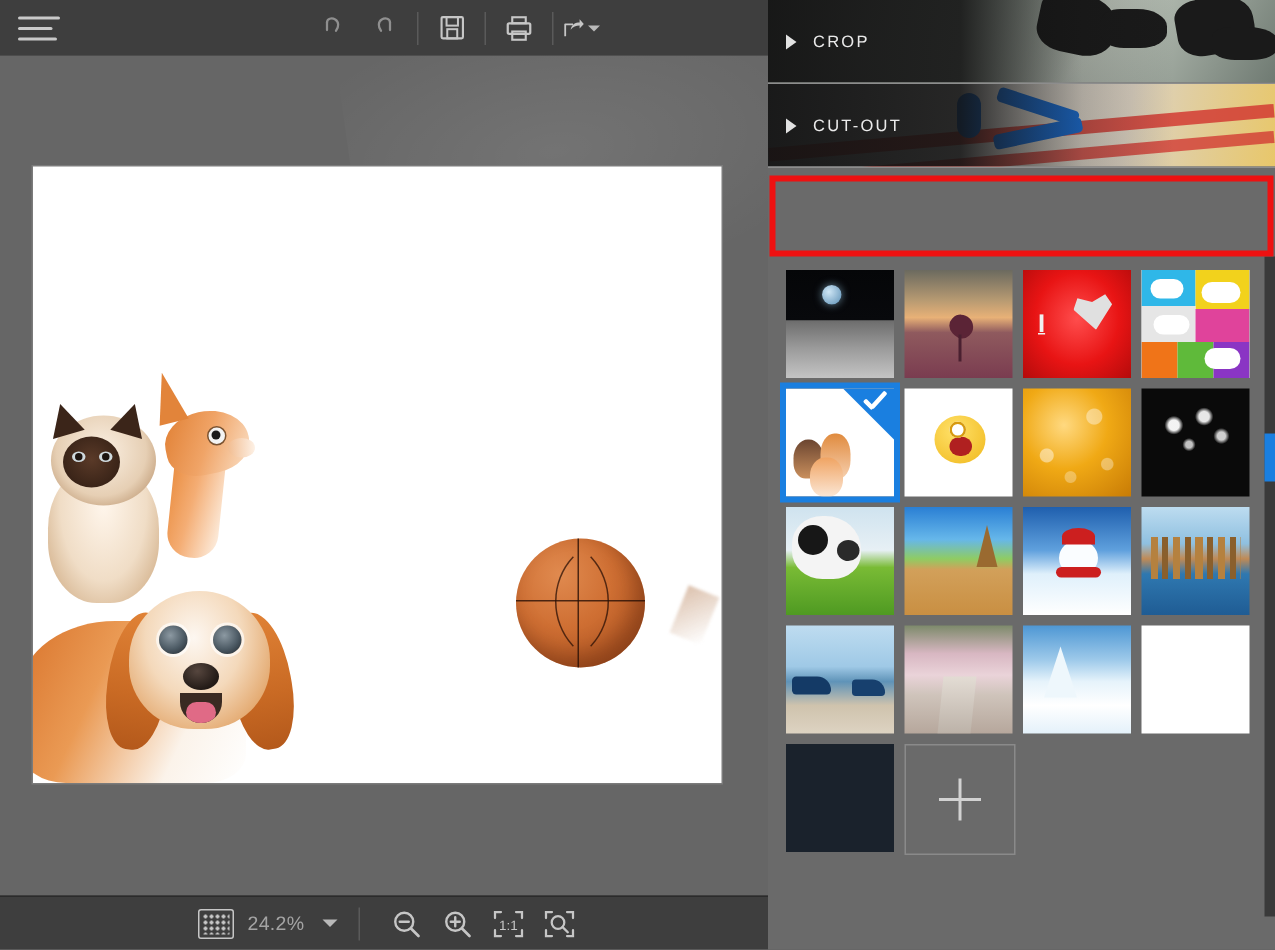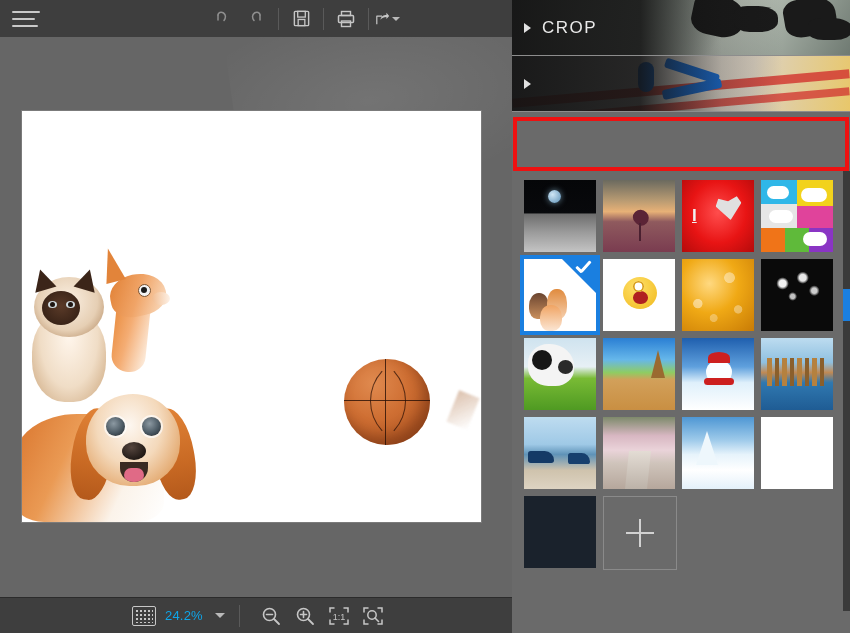--- a/index.html
+++ b/index.html
@@ -99,34 +99,34 @@
 
   
   .statusbar{position:absolute;left:0;bottom:0;width:512px;height:35px;background:#3e3e3e;
              border-top:1px solid #2b2b2b;display:flex;align-items:center;}
   .zoom-box{display:flex;align-items:center;margin-left:132px;}
   .zoom-icon{width:24px;height:20px;border:1.6px solid #c7c7c7;border-radius:2px;position:relative;
              box-sizing:border-box;}
   .zoom-icon i{position:absolute;left:2px;top:2px;right:2px;bottom:2px;
      background-image:radial-gradient(#c7c7c7 38%, transparent 40%);
      background-size:4px 4px;}
-  .zoom-val{color:#0ea5e9;font-size:13px;margin-left:9px;letter-spacing:.2px;}
+  .zoom-val{color:#a3a3a3;font-size:13px;margin-left:9px;letter-spacing:.2px;}
   .zoom-caret{width:0;height:0;border-left:5px solid transparent;border-right:5px solid transparent;
               border-top:5px solid #b9b9b9;margin-left:12px;cursor:pointer;}
   .sb-sep{width:1px;height:22px;background:#5a5a5a;margin:0 14px;}
   .sb-btn{width:34px;height:28px;display:flex;align-items:center;justify-content:center;cursor:pointer;}
 
   
   .panel{position:absolute;left:512px;top:0;width:338px;height:633px;background:#6a6a6a;overflow:hidden;}
   .sect{position:relative;height:55px;overflow:hidden;cursor:pointer;}
   .sect .bg{position:absolute;inset:0;}
   .sect .scrim{position:absolute;inset:0;
      background:linear-gradient(90deg, rgba(18,18,18,.96) 0%, rgba(18,18,18,.9) 38%, rgba(18,18,18,.25) 62%, rgba(18,18,18,0) 80%);}
   .sect .label{position:absolute;left:30px;top:0;height:55px;display:flex;align-items:center;
-     color:#eaeaea;font-size:17px;letter-spacing:1.5px;}
+     color:#eaeaea;font-size:11px;letter-spacing:1.5px;}
   .sect .tri{position:absolute;left:12px;top:23px;width:0;height:0;}
   .tri-right{border-top:5px solid transparent;border-bottom:5px solid transparent;border-left:7px solid #e2e2e2;}
   .tri-down{border-left:5px solid transparent;border-right:5px solid transparent;border-top:7px solid #e2e2e2;}
   .sect-divider{height:1px;background:#8d8d8d;}
 
   
   .bg-crop{background:
      radial-gradient(circle at 18% 60%, #b9c2ba 0%, rgba(185,194,186,0) 55%),
      linear-gradient(120deg,#7f8a80 0%,#9aa69a 38%,#c3cbc0 62%,#6f7a72 100%);}
   .crop-hand{position:absolute;background:#1a1a1a;border-radius:30% 45% 40% 35%;}
@@ -397,20 +397,21 @@
     <div class="sect">
       <div class="bg bg-cut">
         <div class="cut-stripe" style="left:0;top:28px;width:338px;height:9px;transform:rotate(-5deg);opacity:.85;"></div>
         <div class="cut-stripe" style="left:0;top:46px;width:338px;height:8px;transform:rotate(-5deg);opacity:.8;"></div>
         <div class="cut-blade" style="left:152px;top:10px;width:56px;height:10px;transform:rotate(18deg);"></div>
         <div class="cut-blade" style="left:150px;top:28px;width:60px;height:10px;transform:rotate(-12deg);"></div>
         <div class="cut-blade" style="left:126px;top:6px;width:16px;height:30px;border-radius:9px;background:#1b6fd6;"></div>
       </div>
       <div class="scrim"></div>
       <div class="tri tri-right"></div>
+      <div class="label">CUT-OUT</div>
     </div>
     <div class="sect-divider"></div>
 
 
     <div class="grid">
 
       <div class="row">
         <div class="thumb t-moon">
             <i></i>
           </div>

